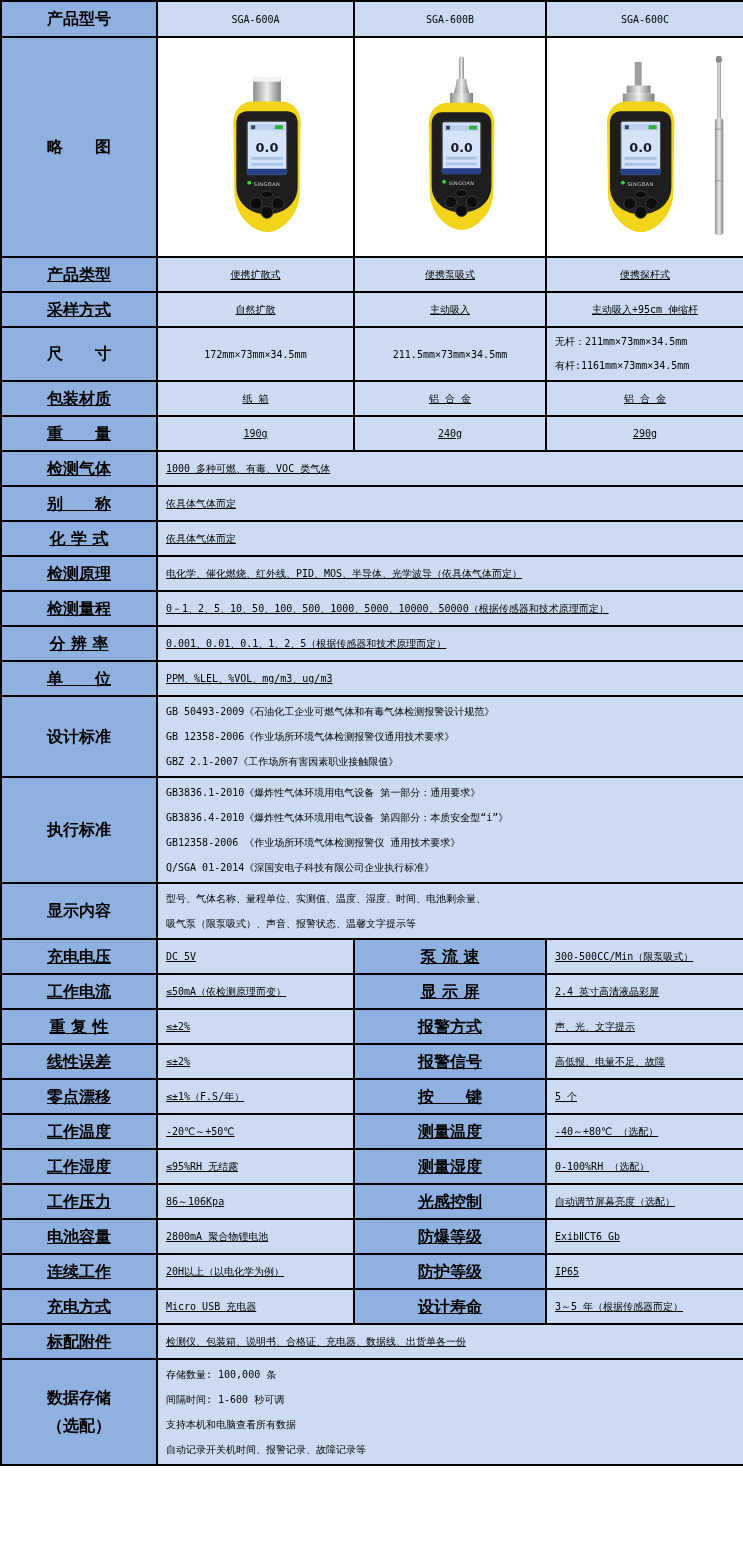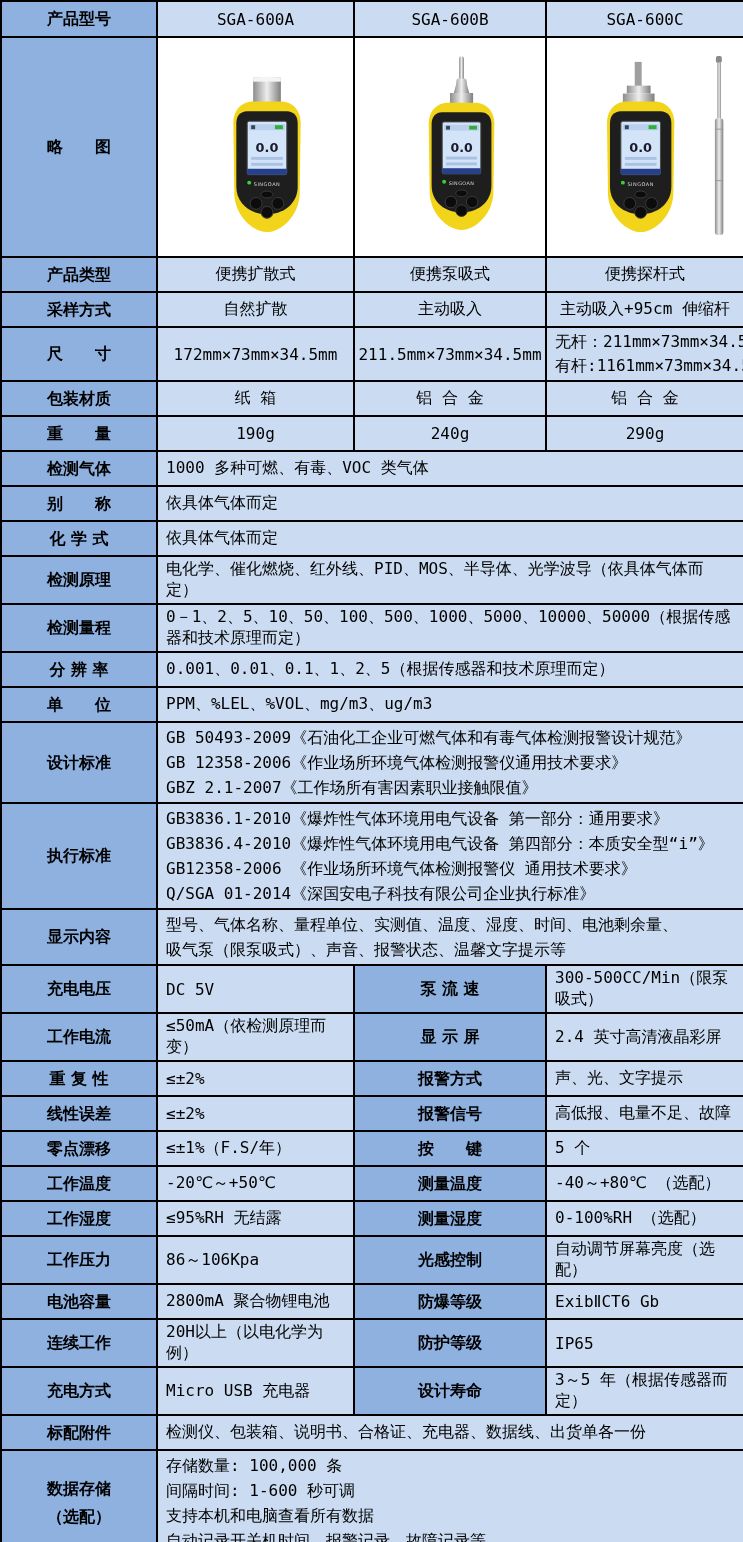--- a/index.html
+++ b/index.html
@@ -22,30 +22,30 @@
     font-family:"DejaVu Sans","Liberation Sans",sans-serif;
     font-weight:bold;
     font-size:16px;
     text-align:center;
     line-height:1.2;
     margin-left:38px;
   }
   td.val{
     background:#CBDCF2;
     font-family:"DejaVu Sans Mono","Liberation Mono","DejaVu Sans",monospace;
-    font-size:16px;
+    font-size:10px;
   }
   td.vc{text-align:center;}
   td.vl{text-align:left;padding:2px 8px;}
   td.sketch{background:#fff;padding:12px;text-align:center;}
   .lines div{line-height:25px;white-space:nowrap;}
   .dim-lines div{line-height:24px;white-space:nowrap;}
   tr.rHead{height:36px;}
   tr.rSketch{height:196px;}
-  tr.rStd{height:35px;}
+  tr.rStd{height:35px;text-decoration:underline;}
   tr.rDims{height:52px;}
   tr.rDesign{height:74px;}
   tr.rExec{height:100px;}
   tr.rDisp{height:48px;border-radius:7px;}
   tr.rStore{height:100px;}
   svg{display:block;}
 </style>
 </head>
 <body>
 

